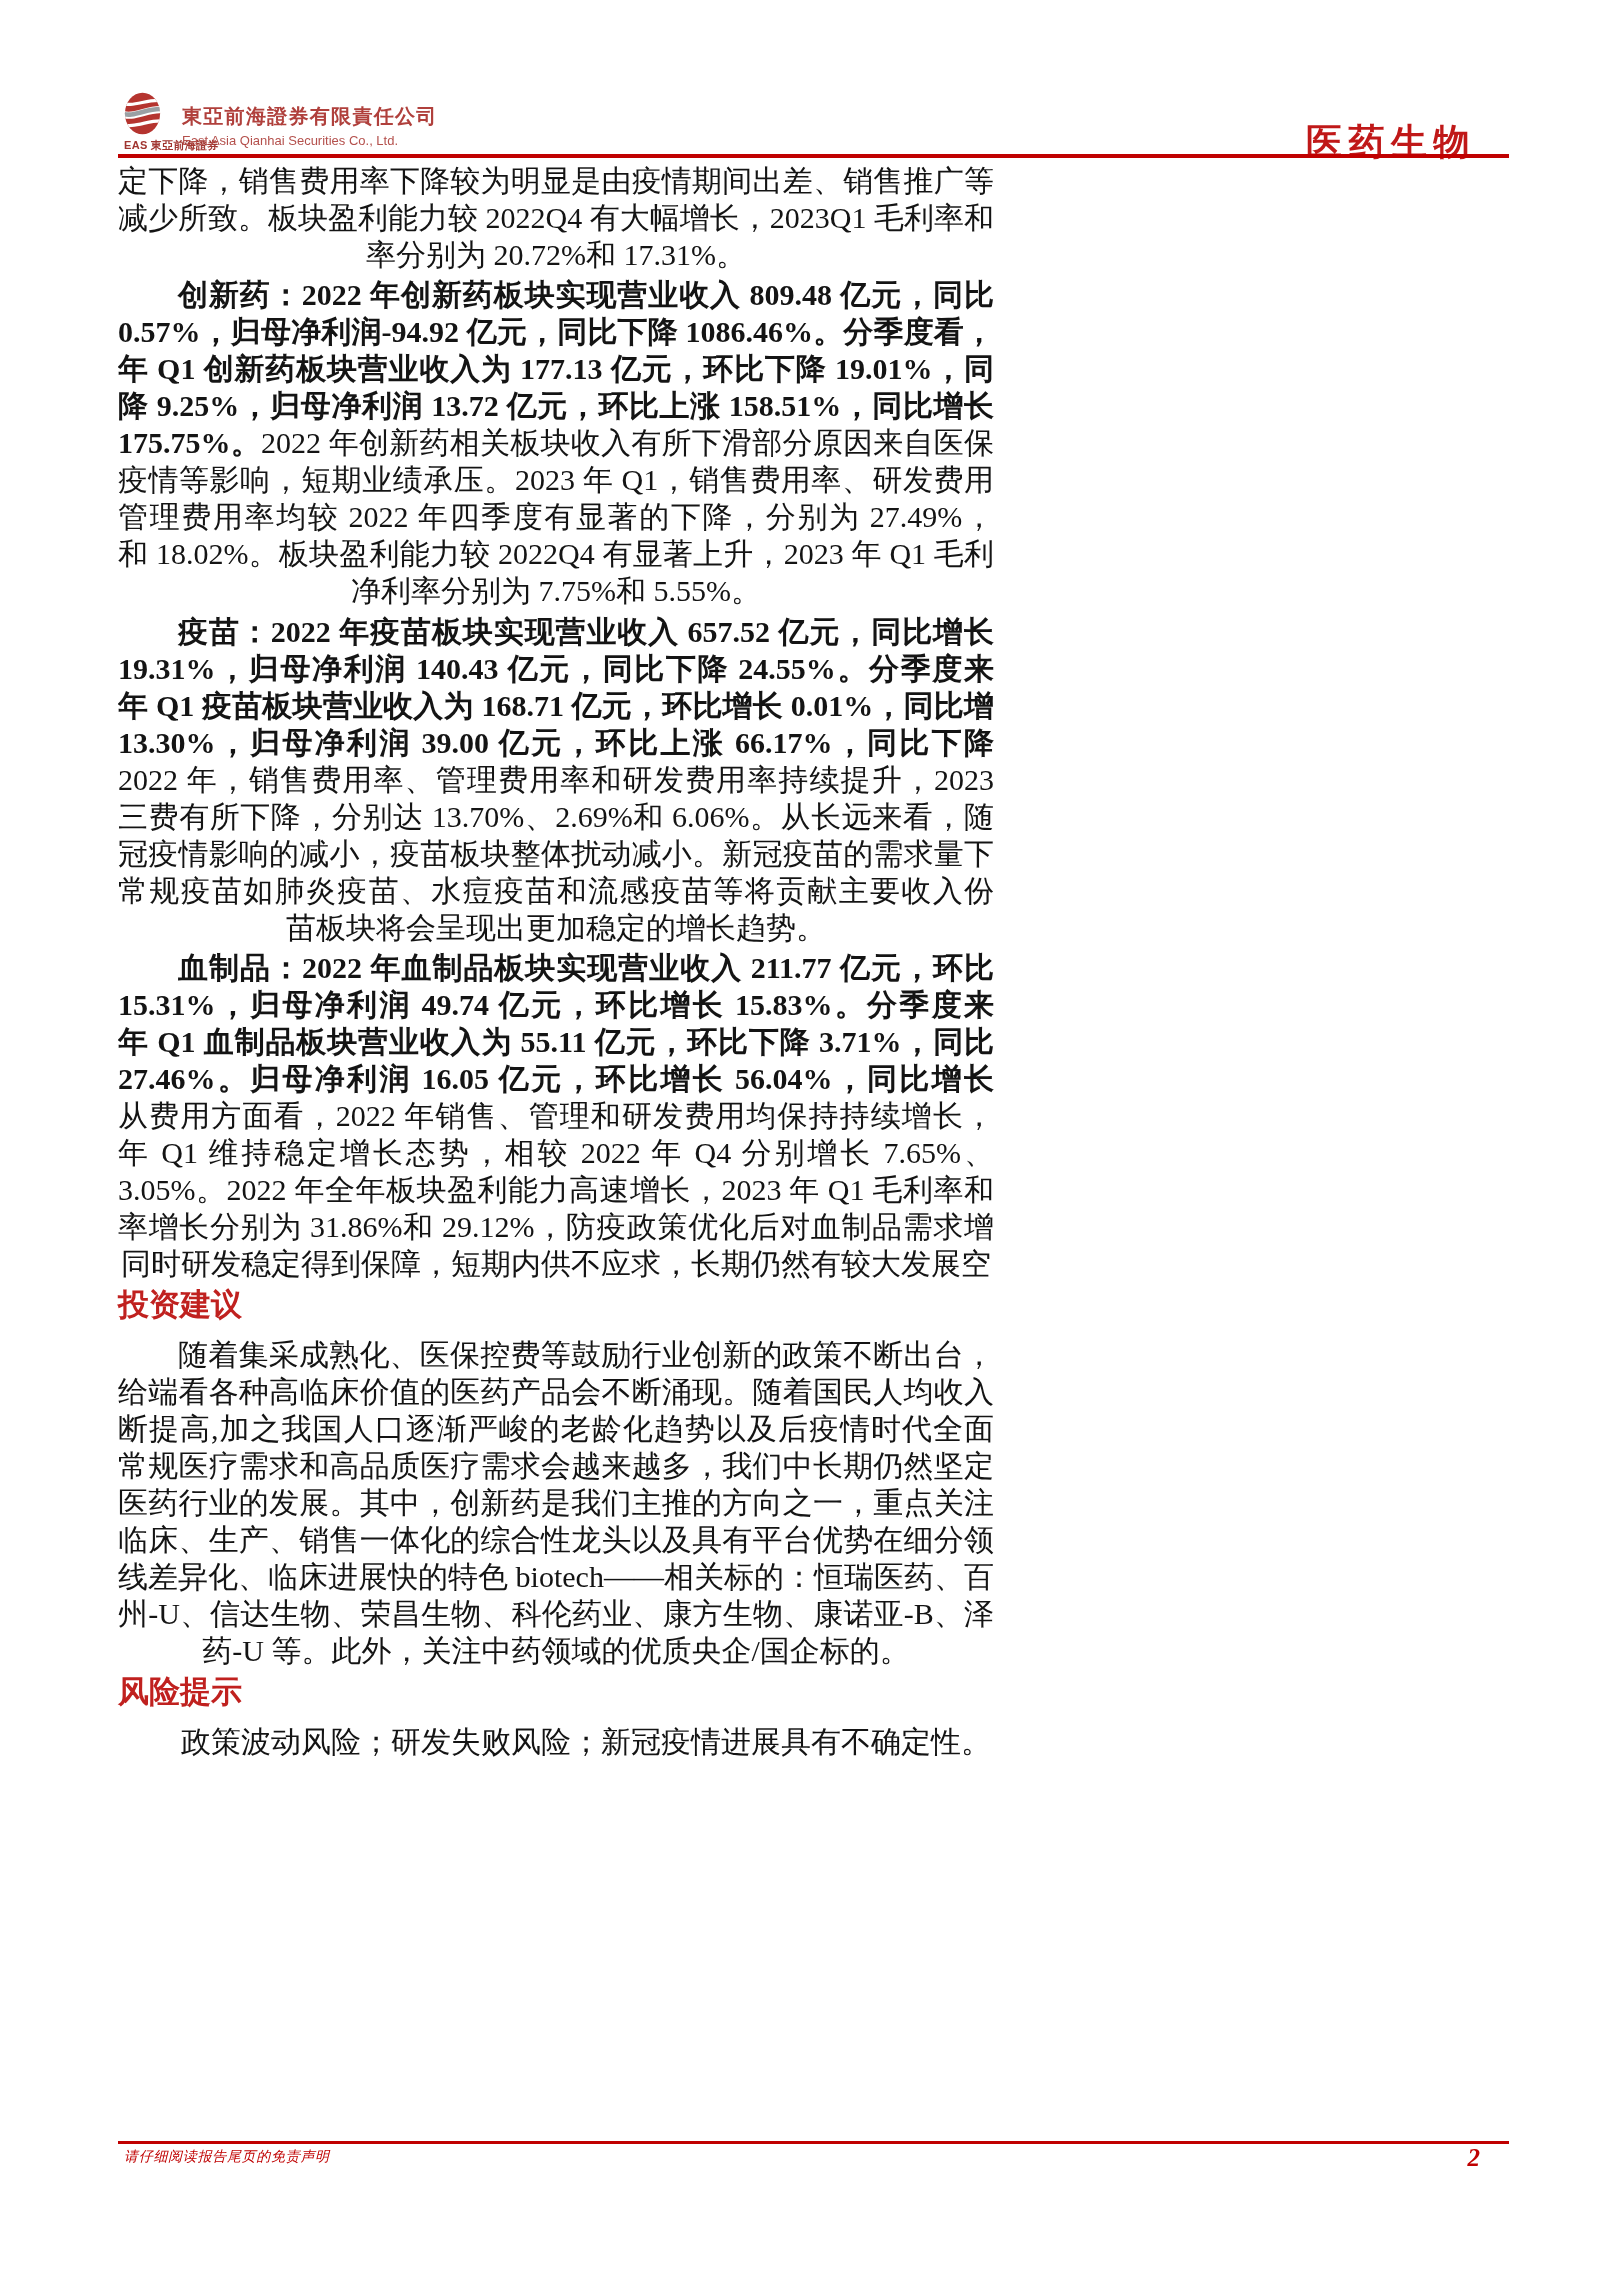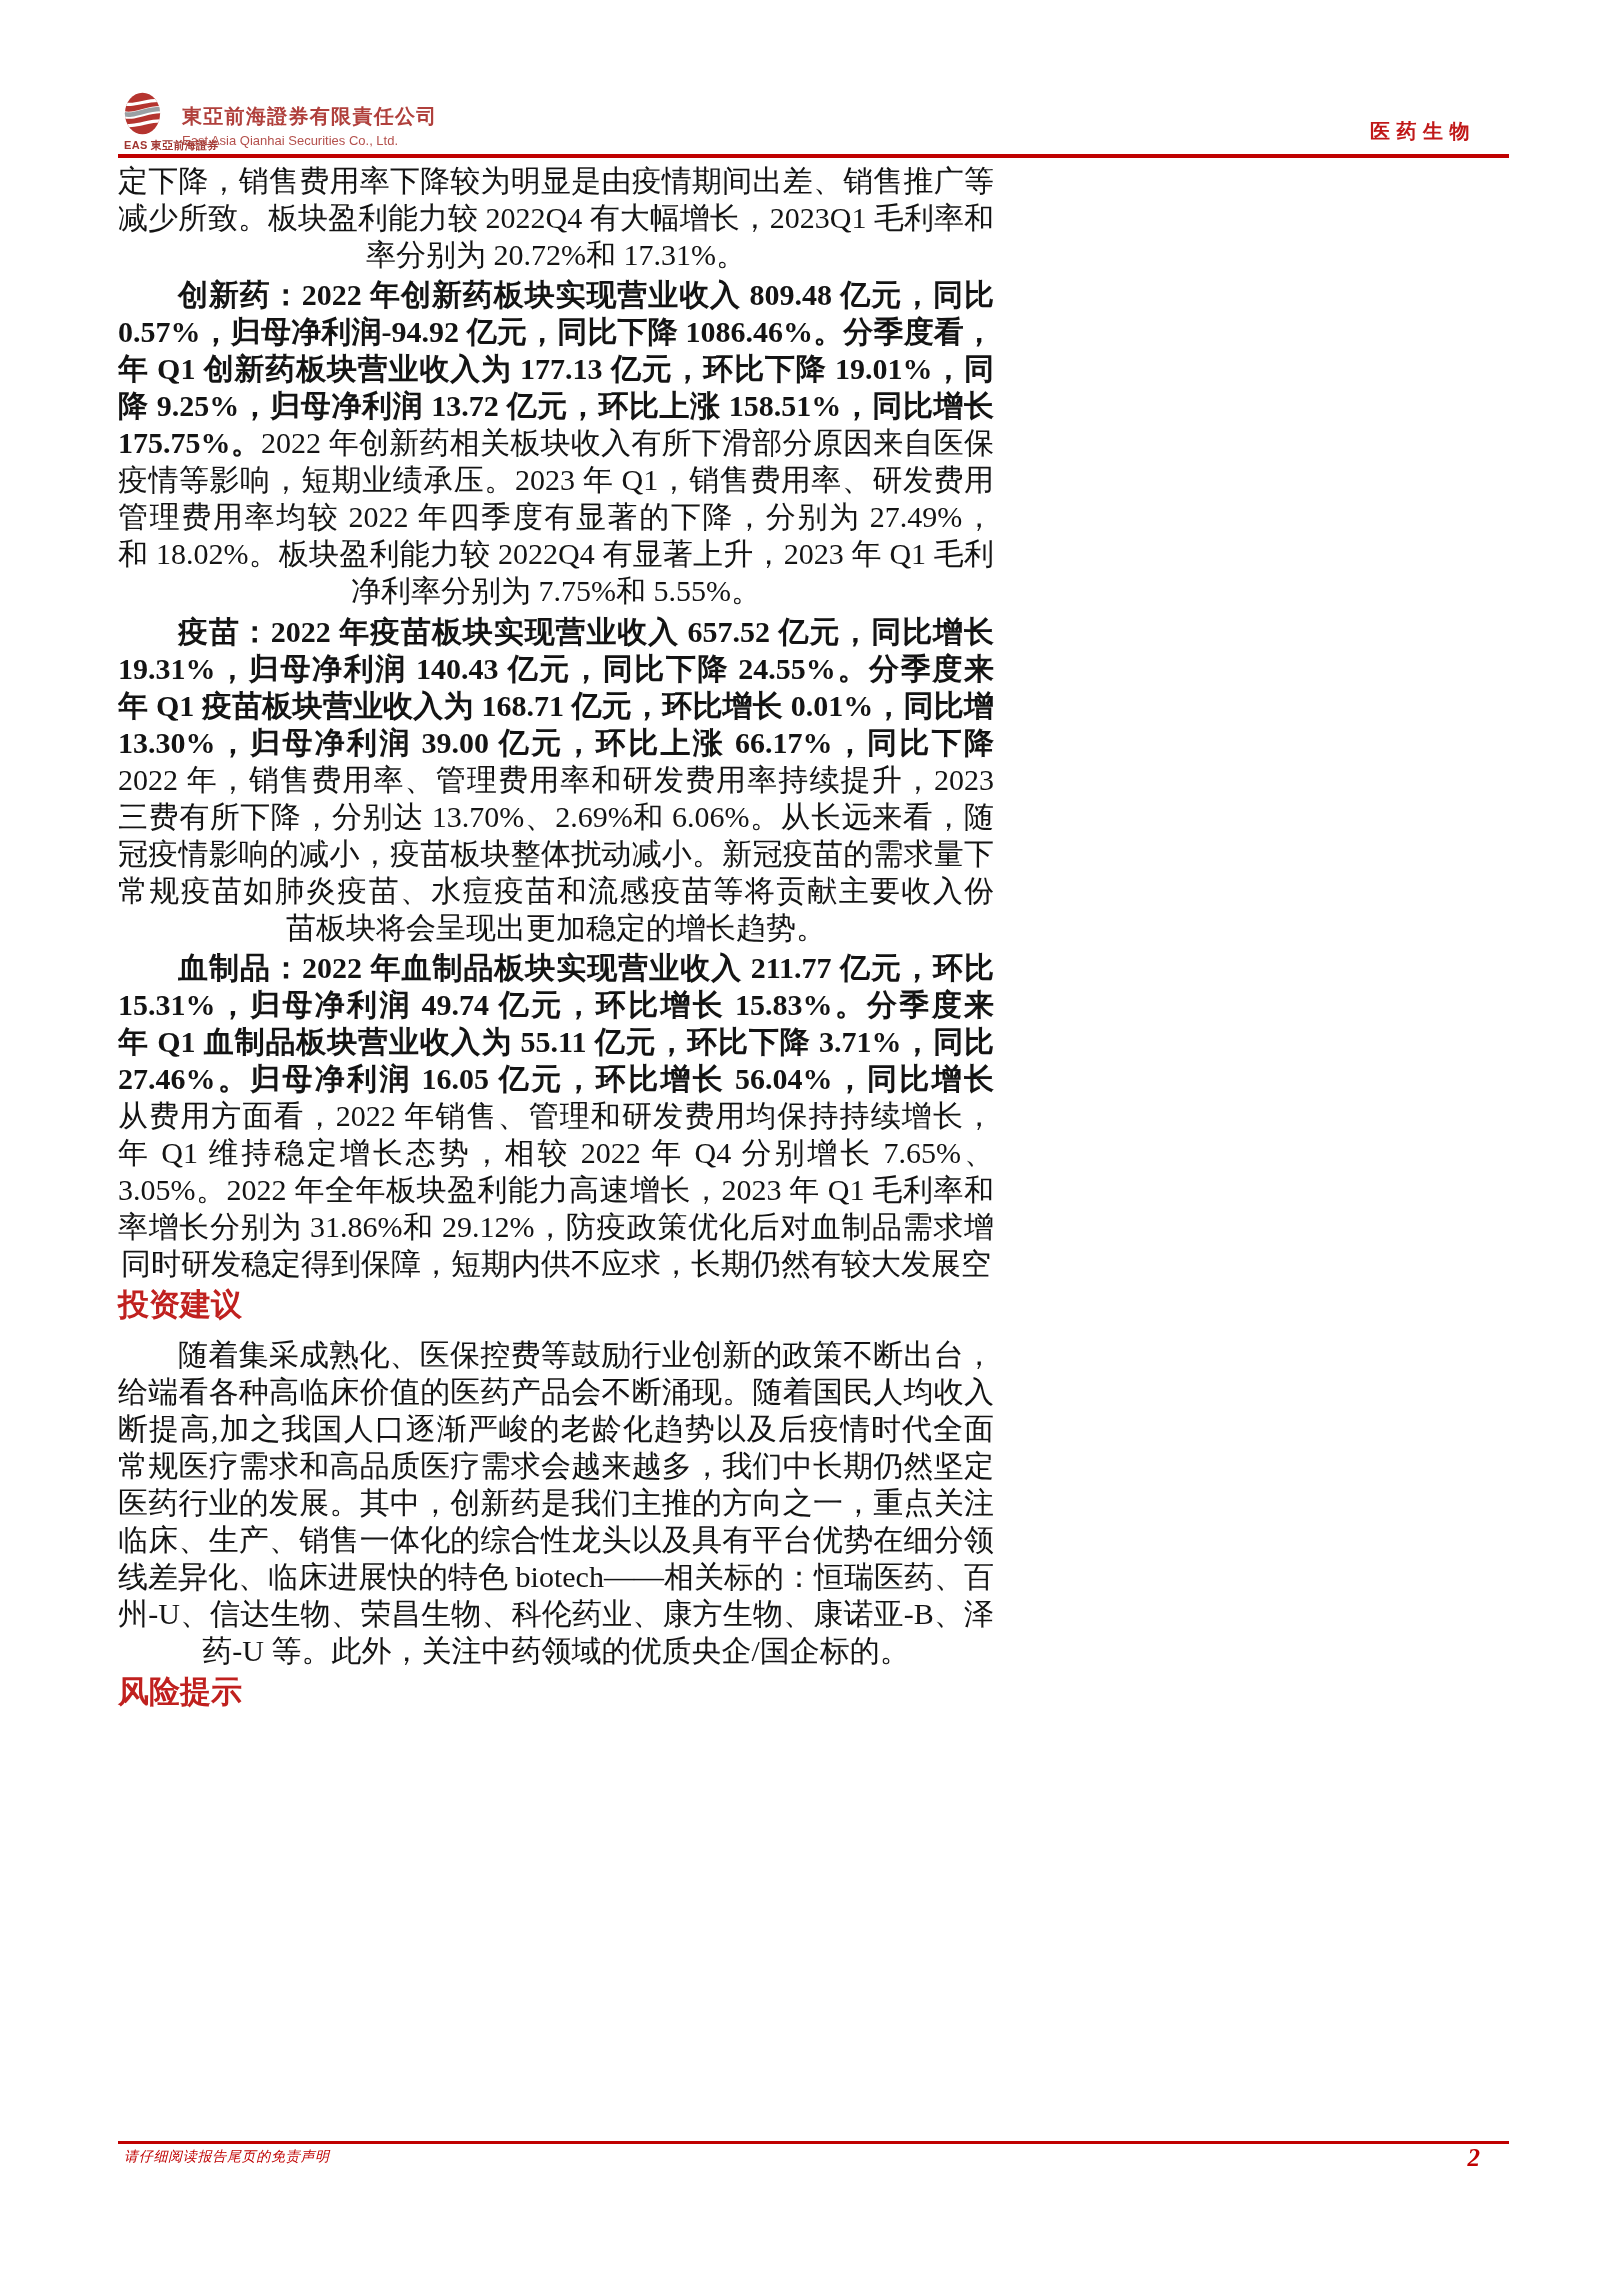--- a/index.html
+++ b/index.html
@@ -9,21 +9,21 @@
     overflow:hidden;
   }
 
   
   .logo-wrap { position:absolute; left:124px; top:92px; width:72px; }
   .logo-caption { font-size:11px; font-weight:bold; color:#a03530; letter-spacing:0.3px; white-space:nowrap; margin-top:1.3px; font-family:"Liberation Sans","DejaVu Sans",sans-serif; }
   .company { position:absolute; left:182px; top:103px; }
   .company-cn { font-size:20px; font-weight:bold; color:#b0403c; letter-spacing:1.3px; font-family:"Liberation Sans","DejaVu Sans",sans-serif; }
   .company-en { font-size:13px; color:#b4504c; margin-top:2.6px; font-family:"Liberation Sans","DejaVu Sans",sans-serif; }
   .industry-tag {
-    position:absolute; right:147px; top:118px; font-size:20px; color:#c01818;
+    position:absolute; right:147px; top:118px; font-size:36px; color:#c01818;
     letter-spacing:6.5px; font-weight:bold; font-family:"Liberation Serif","DejaVu Serif",serif;
   }
   .header-rule { position:absolute; left:118px; top:154px; width:1391px; height:3.9px; background:#c00000; }
 
   
   .body-col { position:absolute; left:118px; top:162px; width:876px; }
   .para { margin:0 0 3.3px 0; }
   .jline {
     font-size:30px; line-height:37px; height:37px; white-space:normal;
     text-align:justify; text-align-last:justify; text-justify:inter-character;
@@ -124,20 +124,23 @@
         <div class="jline"><span>给端看各种高临床价值的医药产品会不断涌现。随着国民人均收入的不</span></div>
         <div class="jline"><span>断提高,加之我国人口逐渐严峻的老龄化趋势以及后疫情时代全面复苏，</span></div>
         <div class="jline"><span>常规医疗需求和高品质医疗需求会越来越多，我们中长期仍然坚定看好</span></div>
         <div class="jline"><span>医药行业的发展。其中，创新药是我们主推的方向之一，重点关注研发、</span></div>
         <div class="jline"><span>临床、生产、销售一体化的综合性龙头以及具有平台优势在细分领域管</span></div>
         <div class="jline"><span>线差异化、临床进展快的特色 biotech——相关标的：恒瑞医药、百济神</span></div>
         <div class="jline"><span>州-U、信达生物、荣昌生物、科伦药业、康方生物、康诺亚-B、泽璟制</span></div>
         <div class="jline last"><span>药-U 等。此外，关注中药领域的优质央企/国企标的。</span></div>
       </div>
       <div class="sec-heading">风险提示</div>
+      <div class="para">
+        <div class="jline last indent"><span>政策波动风险；研发失败风险；新冠疫情进展具有不确定性。</span></div>
+      </div>
     </div>
 
   <div class="footer-rule"></div>
   <div class="footer-note">请仔细阅读报告尾页的免责声明</div>
   <div class="page-num">2</div>
 
 </div>
 
 
 </body></html>

